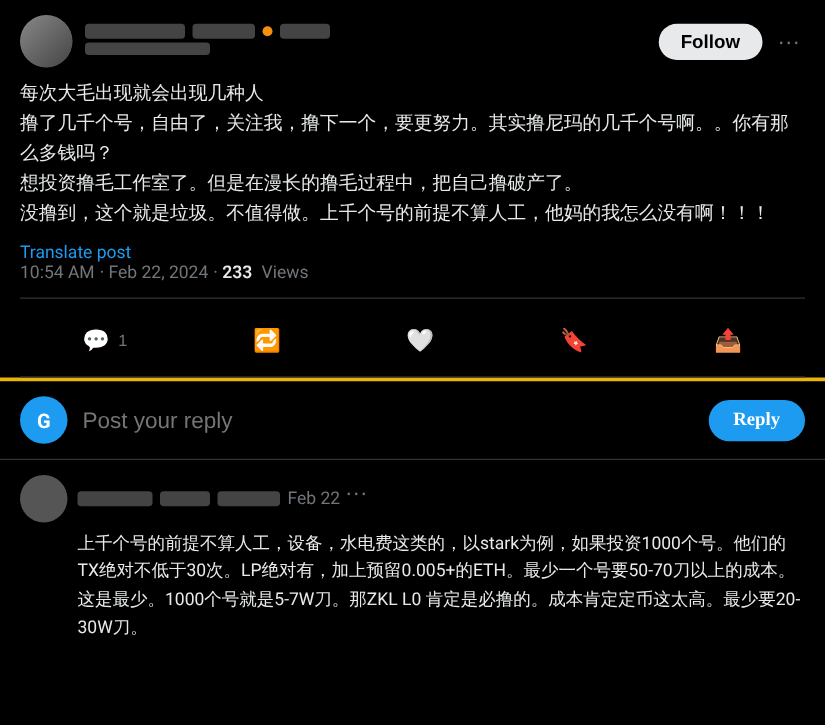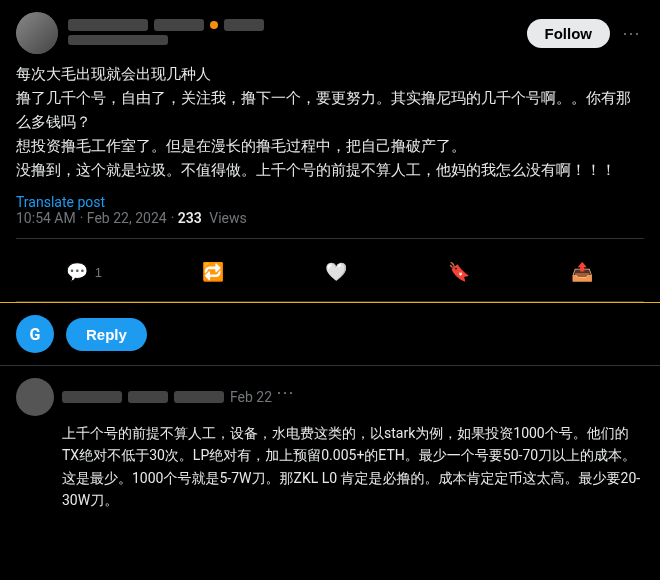--- a/index.html
+++ b/index.html
@@ -7,21 +7,21 @@
       background: #000;
       color: #e7e9ea;
       font-family: -apple-system, BlinkMacSystemFont, "Segoe UI", Roboto, Helvetica, Arial, sans-serif;
       width: 660px;
       min-height: 580px;
       overflow-x: hidden;
     }
 
     .post-container {
       padding: 12px 16px 0 16px;
-      border-bottom: 1px solid #eab308;
+      border-bottom: 3px solid #eab308;
     }
 
     .post-header {
       display: flex;
       align-items: center;
       justify-content: space-between;
       margin-bottom: 8px;
     }
 
     .post-header-left {
@@ -186,20 +186,21 @@
 
     .reply-button {
       background: #1d9bf0;
       color: #fff;
       border: none;
       border-radius: 20px;
       padding: 8px 20px;
       font-weight: 700;
       font-size: 15px;
       cursor: pointer;
+      font-family: Liberation Serif, serif;
     }
 
     .comment-container {
       padding: 12px 16px;
     }
 
     .comment-header {
       display: flex;
       align-items: flex-start;
       justify-content: flex-start;
@@ -314,20 +315,21 @@
       <span class="action-icon">🔖</span>
     </button>
     <button class="action-btn">
       <span class="action-icon">📤</span>
     </button>
   </div>
 </div>
 
 <div class="reply-section">
   <div class="reply-avatar">G</div>
+  <input class="reply-input" type="text" placeholder="Post your reply" style="">
   <button class="reply-button">Reply</button>
 </div>
 
 <div class="comment-container">
   <div class="comment-header">
     <div class="comment-header-left">
       <div class="comment-avatar"></div>
       <div class="comment-user-info">
         <span class="blur-bar" style="width:60px; height:12px;"></span>
         <span class="blur-bar" style="width:40px; height:12px;"></span>

